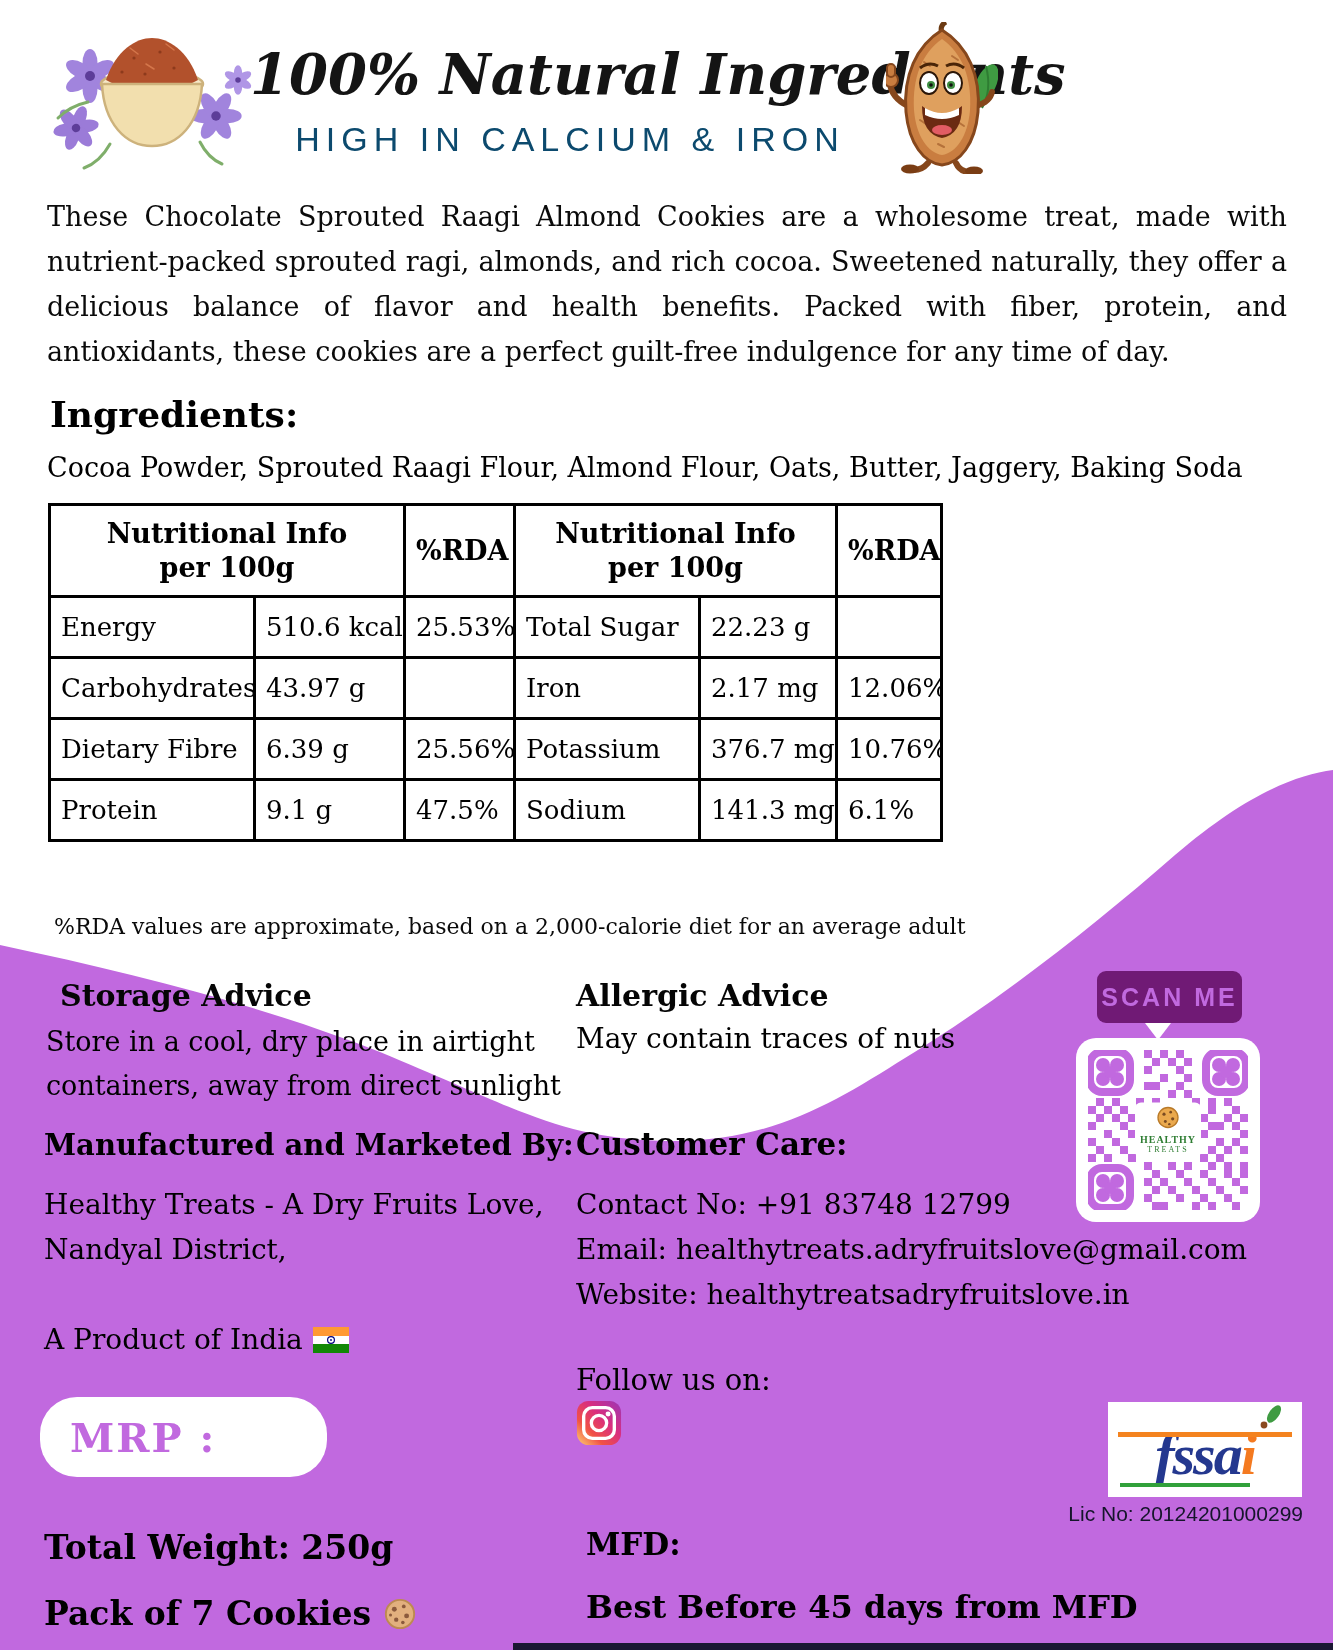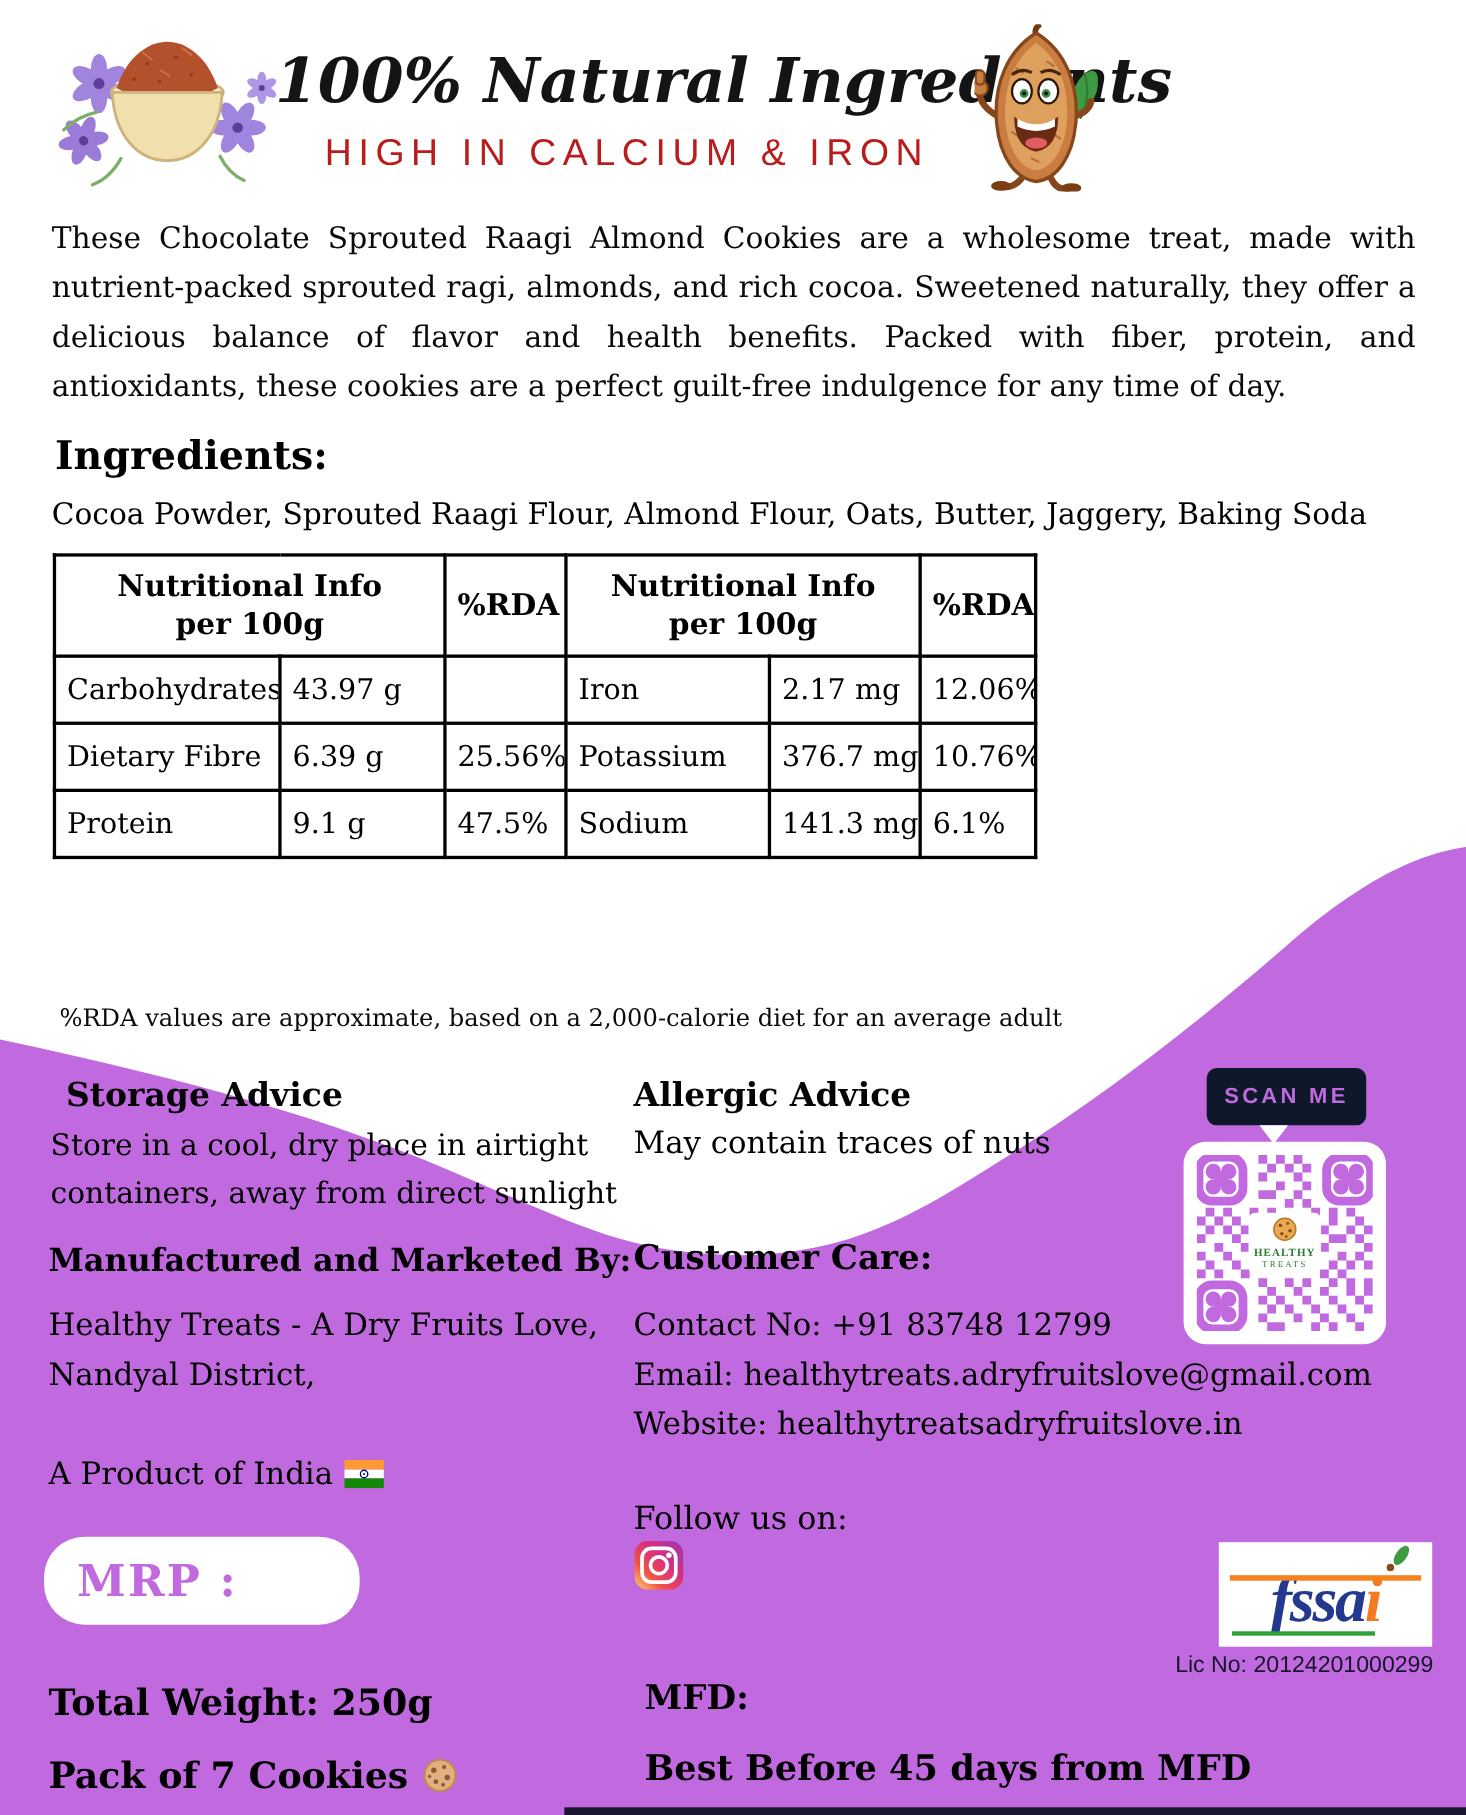--- a/index.html
+++ b/index.html
@@ -12,21 +12,21 @@
 
   
   .brand-script{
     left:250px; top:26px; width:640px; height:96px; line-height:96px;
     font-family:"DejaVu Serif", serif; font-style:italic; font-weight:700;
     font-size:56px; text-align:center; white-space:nowrap; color:#141414;
   }
   .brand-sub{
     left:250px; top:120px; width:640px; text-align:center;
     font-family:"Liberation Sans", sans-serif; font-weight:400;
-    font-size:34px; letter-spacing:6px; white-space:nowrap; color:#b91c1c;
+    font-size:34px; letter-spacing:6px; white-space:nowrap; color:#0c4a6e;
   }
   .bowl-illu{left:50px; top:24px;}
   .mascot{left:886px; top:22px;}
 
   
   .desc{
     left:47px; top:194px; width:1240px; font-size:27px; line-height:45px;
     text-align:justify; color:#0a0a0a;
   }
   .ing-head{left:50px; top:393px; font-size:36px; font-weight:700;}
@@ -59,23 +59,23 @@
   .cc-line{left:576px; font-size:28px; white-space:nowrap;}
   .l1{top:1188px;} .l2{top:1233px;} .l3{top:1278px;} .l4{top:1323px;}
   .addr-flag{display:inline-flex; align-items:center; gap:10px;}
 
   .follow-label{left:576px; top:1363px; font-size:29px;}
   .ig-row{left:576px; top:1400px; display:flex; align-items:center; gap:14px;}
   .ig-handle{font-size:29px; white-space:nowrap;}
 
   
   .scanme{
-    left:1097px; top:971px; width:145px; height:52px; background:#0f172a;
+    left:1097px; top:971px; width:145px; height:52px; background:#701a75;
     border-radius:9px; display:flex; align-items:center; justify-content:center;
-    font-family:"Liberation Sans", sans-serif; font-weight:700; font-size:20px;
+    font-family:"Liberation Sans", sans-serif; font-weight:700; font-size:25px;
     letter-spacing:3px; color:#c169df;
   }
   .scanme::after{
     content:""; position:absolute; left:48px; top:100%;
     border:13px solid transparent; border-top:17px solid #fff; border-bottom:0;
   }
   .qr-box{
     left:1076px; top:1038px; width:184px; height:184px; background:#fff;
     border-radius:20px; padding:0; display:flex; align-items:center; justify-content:center;
   }
@@ -292,20 +292,28 @@
       <tbody>
           <tr class="nt-h">
         <td colspan="2" class="nt-info">Nutritional Info
 per 100g</td>
         <td class="nt-rda">%RDA</td>
         <td colspan="2" class="nt-info">Nutritional Info
 per 100g</td>
         <td class="nt-rda">%RDA</td>
       </tr>
       <tr class="nt-d">
+        <td>Energy</td>
+        <td>510.6 kcal</td>
+        <td>25.53%</td>
+        <td>Total Sugar</td>
+        <td>22.23 g</td>
+        <td></td>
+      </tr>
+      <tr class="nt-d">
         <td>Carbohydrates</td>
         <td>43.97 g</td>
         <td></td>
         <td>Iron</td>
         <td>2.17 mg</td>
         <td>12.06%</td>
       </tr>
       <tr class="nt-d">
         <td>Dietary Fibre</td>
         <td>6.39 g</td>

